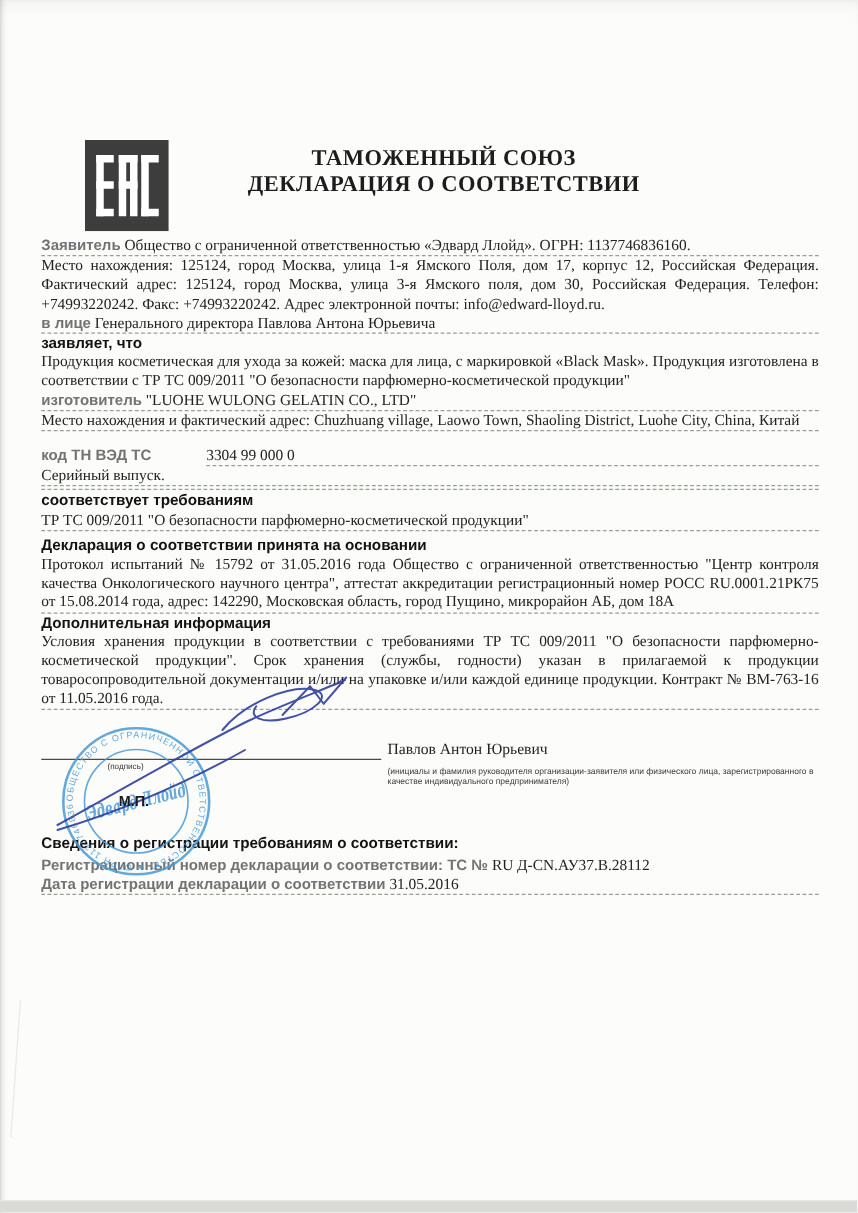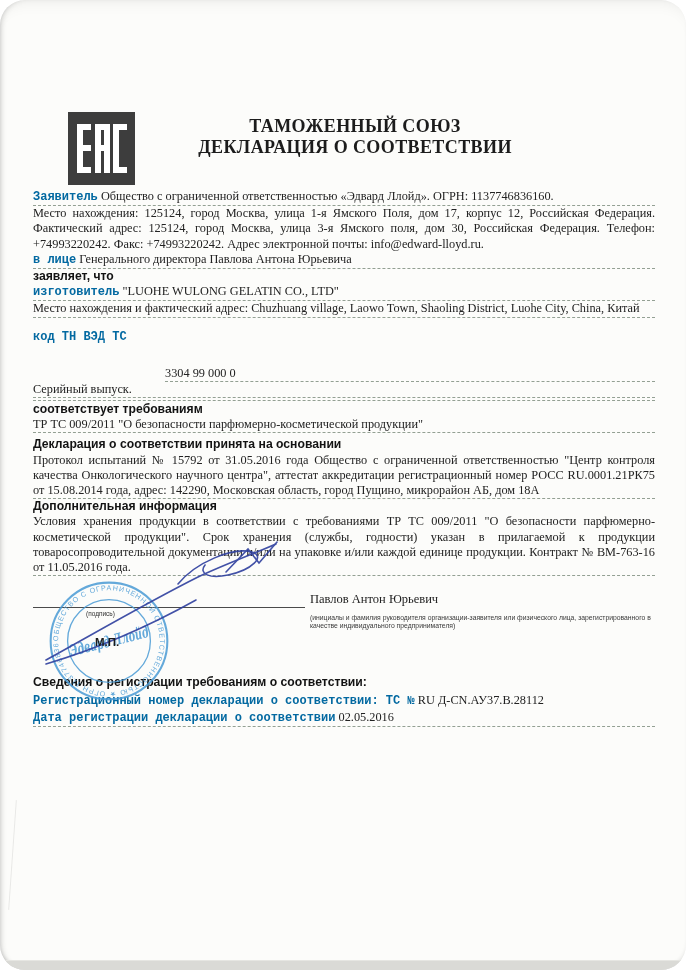--- a/index.html
+++ b/index.html
@@ -6,48 +6,47 @@
   .page {
     position:relative;
     width:686px; height:970px;
     background:#fcfcfa;
     overflow:hidden;
     font-family:"Liberation Serif", serif;
     color:#222;
     box-shadow: inset 4px 0 6px -4px rgba(0,0,0,.25),
                 inset 0 -4px 5px -3px rgba(0,0,0,.18),
                 inset 0 14px 18px -16px rgba(0,0,0,.10);
-    border-radius: 25px;
   }
   .page::after{
     content:""; position:absolute; left:0; right:0; bottom:0; height:9px;
     background:#dadad6; border-top:1px solid #e6e6e2;
   }
   .sr-only{ position:absolute; width:1px;height:1px;overflow:hidden;clip:rect(0 0 0 0); }
 
   
   .eac { position:absolute; left:68px; top:112px; width:67px; height:73px; }
   .doc-title {
     position:absolute; left:140px; top:116px; width:430px;
     text-align:center; font-weight:700; font-size:18px; line-height:21px;
     letter-spacing:.4px; color:#1c1c1c;
   }
 
   
   .content { position:absolute; left:33px; top:189px; width:622px; }
   .row  { font-size:12.3px; line-height:15.2px; }
   .row.u{ border-bottom:1px dashed #93a093; }
   .just { text-align:justify; }
-  .b    { font-family:Liberation Mono, monospace; font-weight:700; font-size:12px; color:#0369a1; }
+  .b    { font-family:Liberation Sans, sans-serif; font-weight:700; font-size:12px; color:#737373; }
   .head { font-family:"Liberation Sans", sans-serif; font-weight:700; font-size:12.2px; line-height:15.2px; color:#131313; }
   .sp1{height:12px;} .sp2{height:4px;} .sp3{height:10px;} .sp4{height:89px;} .spT{height:3px;}
   .dash-rule{ height:2px; border-bottom:1px dashed #93a093; margin-bottom:1px; }
   .coderow { display:flex; }
   .codelabel { width:132px; flex:0 0 auto; }
-  .codeval { flex:1 1 auto; border-bottom:1px dashed #93a093;margin-top:36px; }
+  .codeval { flex:1 1 auto; border-bottom:1px dashed #93a093; }
   .validity { font-family:"Liberation Sans", sans-serif; font-weight:700; font-size:12.4px; line-height:16px; color:#111; }
   .validity .date { font-family:"Liberation Serif", serif; font-weight:400; }
 
   
   .sig-line { position:absolute; left:33px; top:607px; width:272px; border-top:1px solid #4a4a4a; }
   .podpis   { position:absolute; left:86px;  top:610px; font-size:6.5px; color:#333;
               font-family:"Liberation Sans", sans-serif; }
   .mp       { position:absolute; left:95px;  top:636px; font-family:"Liberation Sans", sans-serif;
               font-weight:700; font-size:11.5px; color:#1a1a1a; z-index:6;text-align:right; }
   .sig-name { position:absolute; left:310px; top:592px; font-size:12.5px; color:#222; }
@@ -96,20 +95,21 @@
   <div class="content">
 
     <div class="row u"><span class="b">Заявитель</span> <span>Общество с ограниченной ответственностью «Эдвард Ллойд».  ОГРН: 1137746836160.</span></div>
 
     <div class="row just">Место нахождения: 125124, город Москва, улица 1-я Ямского Поля, дом 17, корпус 12, Российская Федерация. Фактический адрес: 125124, город Москва, улица 3-я Ямского поля, дом 30, Российская Федерация. Телефон: +74993220242. Факс: +74993220242. Адрес электронной почты: info@edward-lloyd.ru.</div>
 
     <div class="row u"><span class="b">в лице</span> <span>Генерального директора Павлова Антона Юрьевича</span></div>
 
     <div class="row head">заявляет, что</div>
 
+    <div class="row just">Продукция косметическая для ухода за кожей: маска для лица, с маркировкой «Black Mask». Продукция изготовлена в соответствии с ТР ТС 009/2011 "О безопасности парфюмерно-косметической продукции"</div>
 
     <div class="row u"><span class="b">изготовитель</span> <span>"LUOHE WULONG GELATIN CO., LTD"</span></div>
 
     <div class="row u">Место нахождения и фактический адрес: Chuzhuang village, Laowo Town, Shaoling District, Luohe City, China, Китай</div>
 
     <div class="sp1"></div>
 
     <div class="row coderow">
       <span class="b codelabel">код ТН ВЭД ТС</span>
       <span class="codeval">3304 99 000 0</span>
@@ -130,21 +130,21 @@
     <div class="row just u">Условия хранения продукции в соответствии с требованиями ТР ТС 009/2011 "О безопасности парфюмерно-косметической продукции". Срок хранения (службы, годности) указан в прилагаемой к продукции товаросопроводительной документации и/или на упаковке и/или каждой единице продукции. Контракт № ВМ-763-16 от 11.05.2016 года.</div>
 
     <div class="sp3"></div>
 
 
     <div class="sp4"></div>
 
     <div class="row head">Сведения о регистрации требованиям о соответствии:</div>
     <div class="spT"></div>
     <div class="row"><span class="b">Регистрационный номер декларации о соответствии: ТС №</span> <span>RU Д-CN.АУ37.В.28112</span></div>
-    <div class="row u"><span class="b">Дата регистрации декларации о соответствии</span> <span>02.05.2016</span></div>
+    <div class="row u"><span class="b">Дата регистрации декларации о соответствии</span> <span>31.05.2016</span></div>
 
   </div>
 
   <div class="sig-line"></div>
   <div class="podpis">(подпись)</div>
   <div class="mp">М.П.</div>
   <div class="sig-name">Павлов Антон Юрьевич</div>
   <div class="sig-note">(инициалы и фамилия руководителя организации-заявителя или физического лица, зарегистрированного в качестве индивидуального предпринимателя)</div>
 
   <svg class="stamp" viewBox="0 0 136 136">

